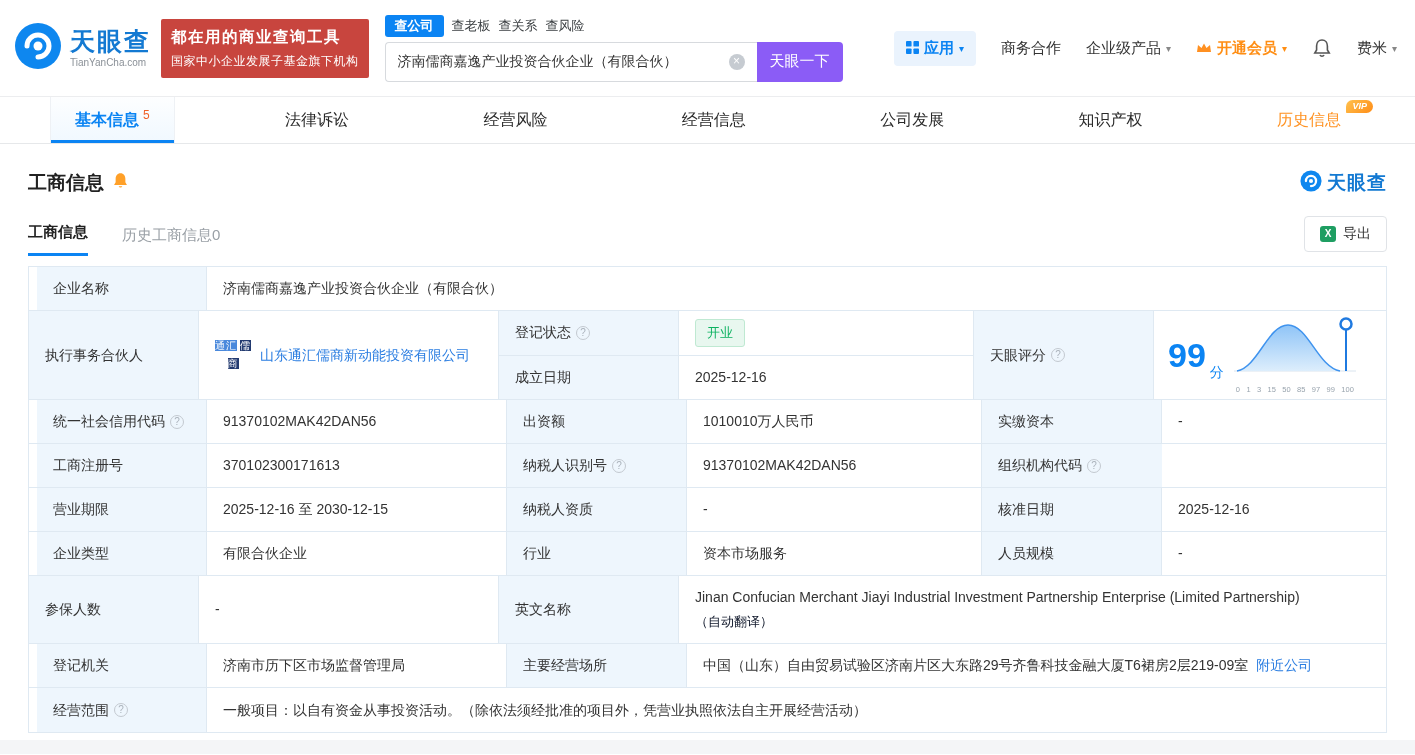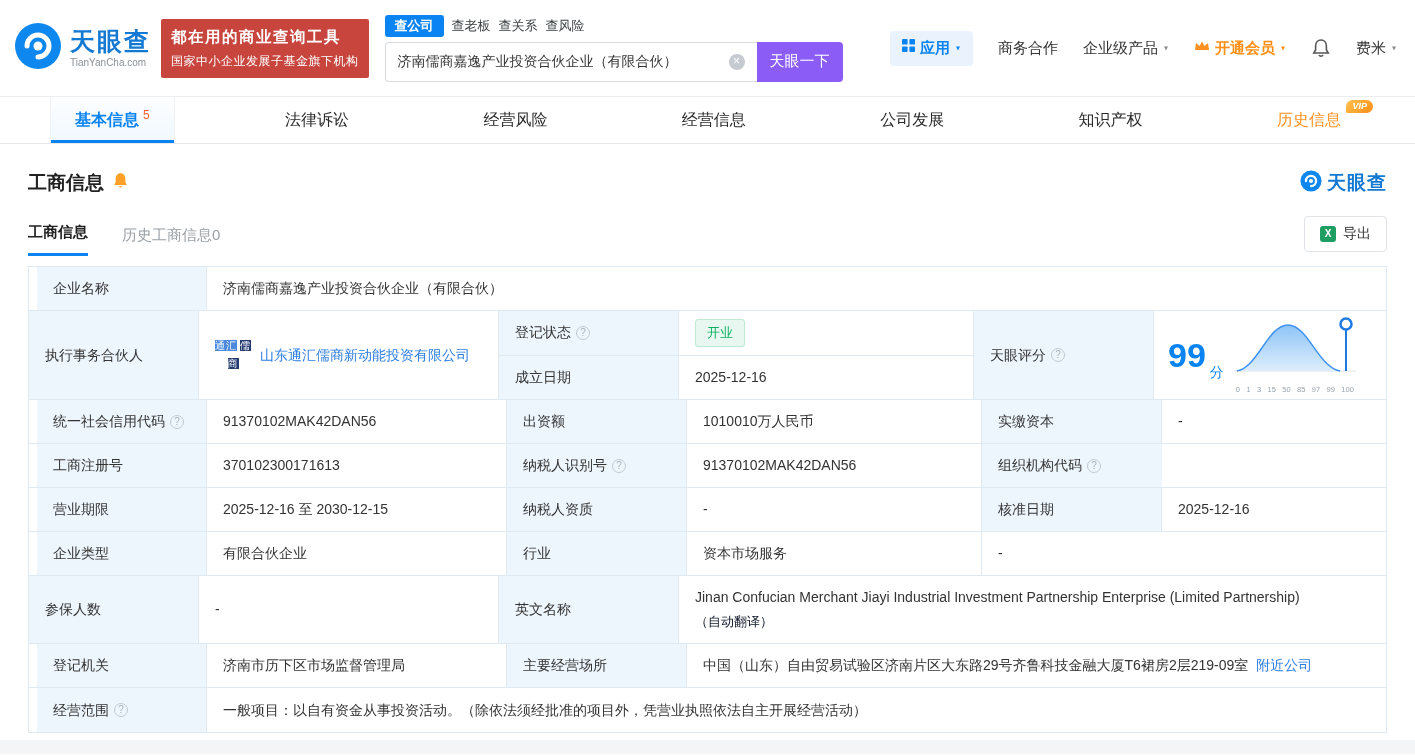--- a/index.html
+++ b/index.html
@@ -17,21 +17,21 @@
   .search-block { margin-left:16px; }
   .search-tabs { display:flex; align-items:center; gap:8px; font-size:13px; color:#3c4043; height:22px; }
   .search-tab { cursor:pointer; }
   .search-tab.active { background:#0b84f3; color:#fff; padding:2px 10px; border-radius:3px; font-weight:bold; }
   .search-row { display:flex; margin-top:5px; }
   .search-input { width:372px; height:40px; border:1px solid #d7dade; border-right:none; border-radius:4px 0 0 4px; display:flex; align-items:center; padding:0 12px; background:#fff; }
   .search-input input { border:none; outline:none; flex:1; font-size:14px; color:#333; font-family:inherit; background:transparent; }
   .clear-btn { width:16px; height:16px; border-radius:50%; background:#c6cbd1; color:#fff; font-size:12px; line-height:15px; text-align:center; cursor:pointer; flex:0 0 auto; }
   .clear-btn::after { content:"×"; }
   .search-btn { width:86px; height:40px; background:#8b5cf6; color:#fff; border:none; font-size:15px; border-radius:0 4px 4px 0; font-family:inherit; cursor:pointer; }
-  .top-nav { margin-left:auto; display:flex; align-items:center; gap:25px; font-size:15px; color:#333;font-family:Liberation Mono, monospace; }
+  .top-nav { margin-left:auto; display:flex; align-items:center; gap:25px; font-size:15px; color:#333; }
   .nav-item { display:flex; align-items:center; gap:5px; cursor:pointer; white-space:nowrap; }
   .apps-chip { background:#eaf3fd; color:#0b84f3; padding:8px 12px; border-radius:4px; font-weight:bold; }
   .vip-link { color:#ff8e14; font-weight:bold; }
   .caret { font-size:10px; color:#888; }
   .caret::after { content:"▾"; }
   .apps-chip .caret { color:#0b84f3; }
   .vip-link .caret { color:#ff8e14; }
 
   
   .tabbar { display:flex; justify-content:space-between; padding:0 50px; border-top:1px solid #ecedef; border-bottom:1px solid #e6e8ea; height:48px; }
@@ -324,20 +324,21 @@
     <div class="cell c4">-</div>
     <div class="cell t-label c5">核准日期</div>
     <div class="cell grow">2025-12-16</div>
   </div>
 
   <div class="t-row h44">
     <div class="cell t-label c1">企业类型</div>
     <div class="cell c2">有限合伙企业</div>
     <div class="cell t-label c3">行业</div>
     <div class="cell c4">资本市场服务</div>
+    <div class="cell t-label c5">人员规模</div>
     <div class="cell grow">-</div>
   </div>
 
   <div class="t-row h68">
     <div class="cell t-label c1">参保人数</div>
     <div class="cell c2">-</div>
     <div class="cell t-label c3">英文名称</div>
     <div class="cell grow two-line">
       <span>Jinan Confucian Merchant Jiayi Industrial Investment Partnership Enterprise (Limited Partnership)</span>
       <span class="sub-note">（自动翻译）</span>

